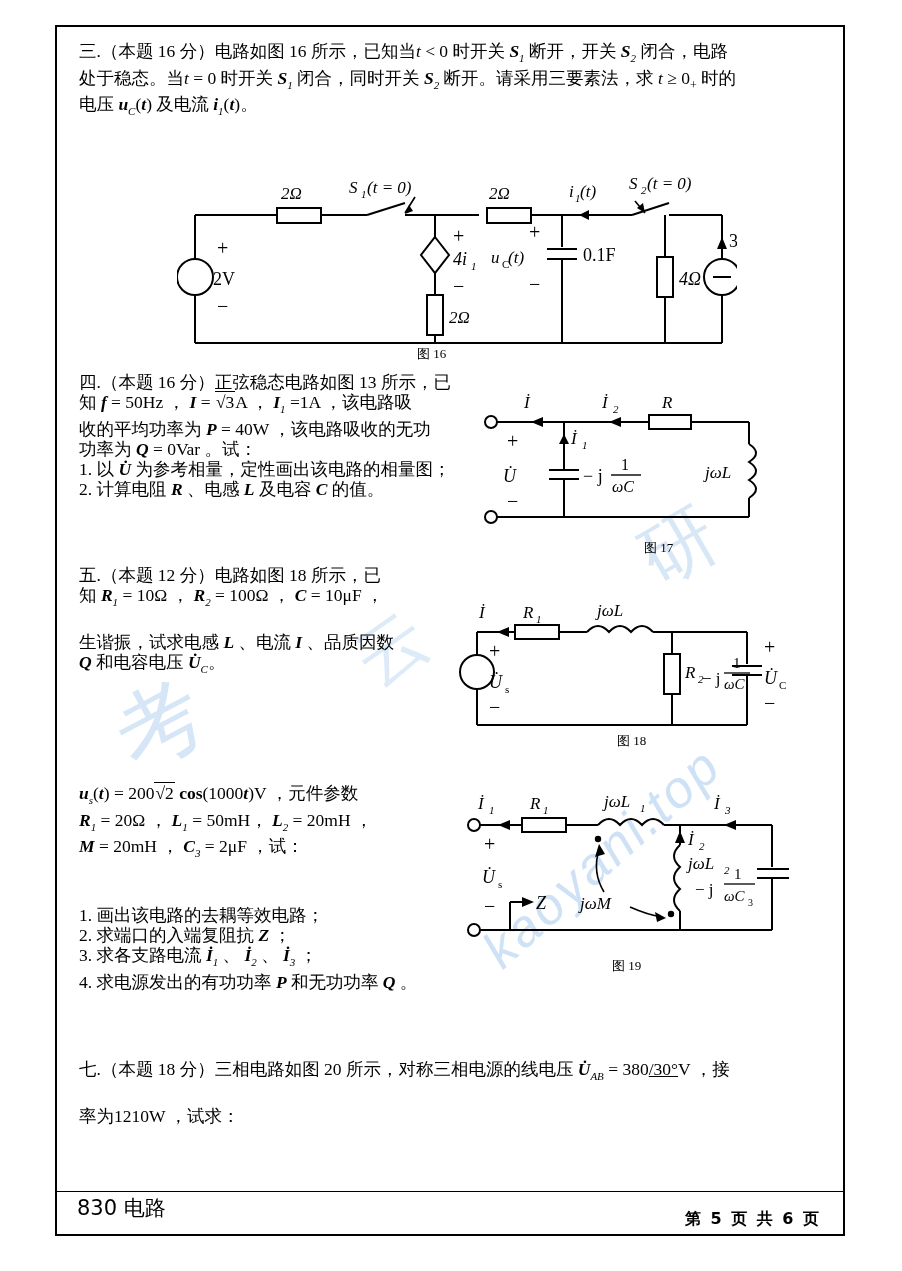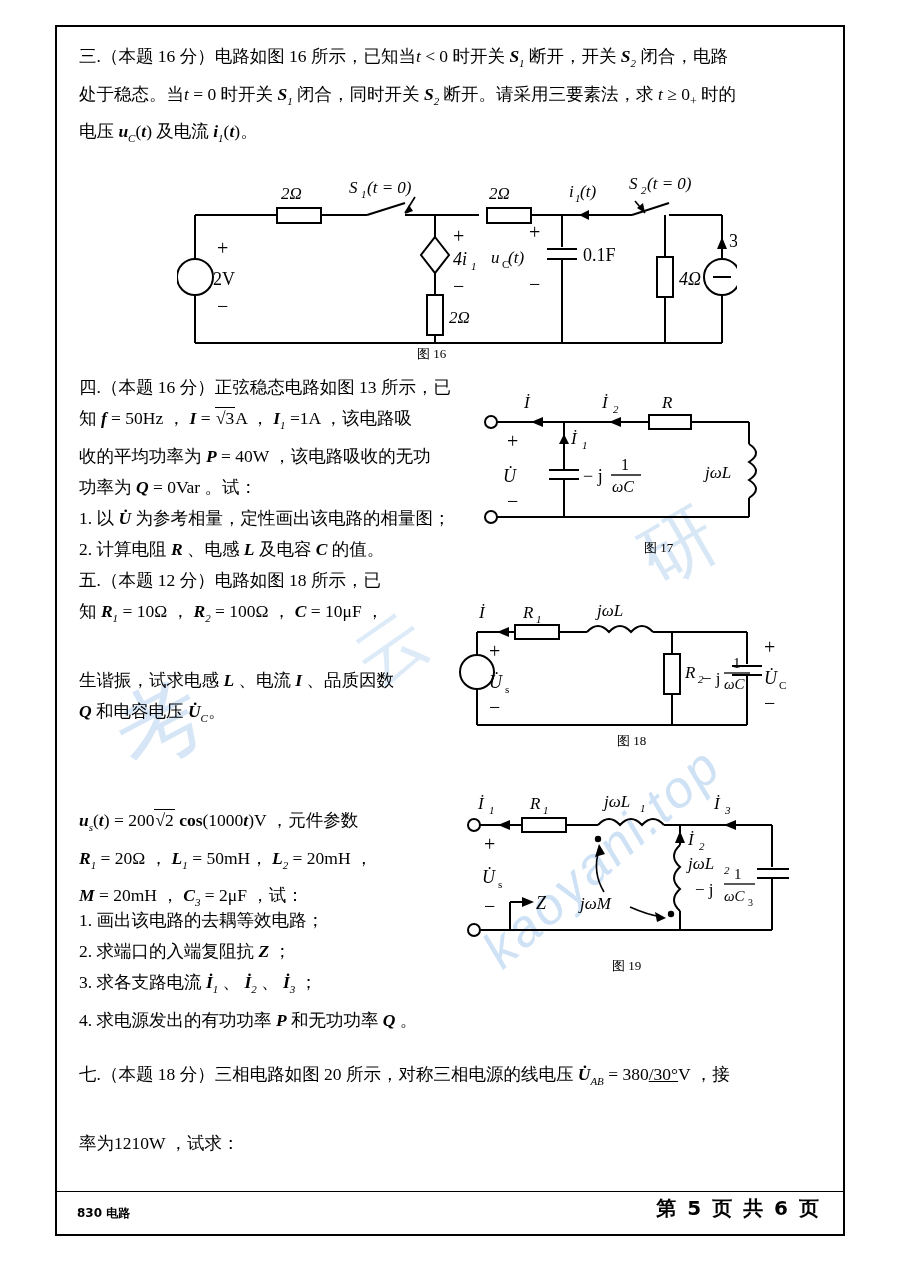--- a/index.html
+++ b/index.html
@@ -36,33 +36,33 @@
   .wm-a{left:395px;top:800px;font-size:52px;transform:rotate(-42deg);font-style:italic;letter-spacing:3px;}
   .wm-b{left:60px;top:640px;font-size:86px;transform:rotate(-28deg);font-family:"DejaVu Serif",serif;opacity:.85;}
   .wm-c{left:585px;top:470px;font-size:74px;transform:rotate(-30deg);font-family:"DejaVu Serif",serif;opacity:.8;}
   .wm-d{left:300px;top:575px;font-size:70px;transform:rotate(-35deg);font-family:"DejaVu Serif",serif;opacity:.7;}
 
   
   .content{position:absolute;inset:0;z-index:5;}
   .para{
     position:absolute;
     font-size:17.5px;
-    line-height:31px;
+    line-height:20px;
     text-align:justify;
   }
   .para i, .ital{font-style:italic;}
   .bi{font-weight:bold;font-style:italic;}
   .sub{font-size:11px;vertical-align:sub;font-style:italic;}
   .supplus{font-size:12px;vertical-align:sub;}
   .fig-cap{position:absolute;font-size:13px;z-index:6;}
   .radic{border-top:1.3px solid #000;padding:0 1px;}
 
   
-  .footer-left{position:absolute;left:20px;bottom:12px;font-size:12px;font-family:"DejaVu Sans",sans-serif;font-weight:bold;}
-  .footer-right{position:absolute;right:22px;bottom:12px;font-size:20px;font-family:"DejaVu Sans",sans-serif;font-weight:bold;letter-spacing:2px;}
+  .footer-left{position:absolute;left:20px;bottom:12px;font-size:21px;font-family:"DejaVu Sans",sans-serif;font-weight:normal;}
+  .footer-right{position:absolute;right:22px;bottom:4px;font-size:16px;font-family:"DejaVu Sans",sans-serif;font-weight:bold;letter-spacing:2px;}
   .footer-rule{position:absolute;left:0;right:0;bottom:42px;border-top:1.5px solid #000;}
 
   svg{display:block;}
 </style>
 </head>
 <body>
 
 <div class="page-frame">
 
   <div class="watermark">

